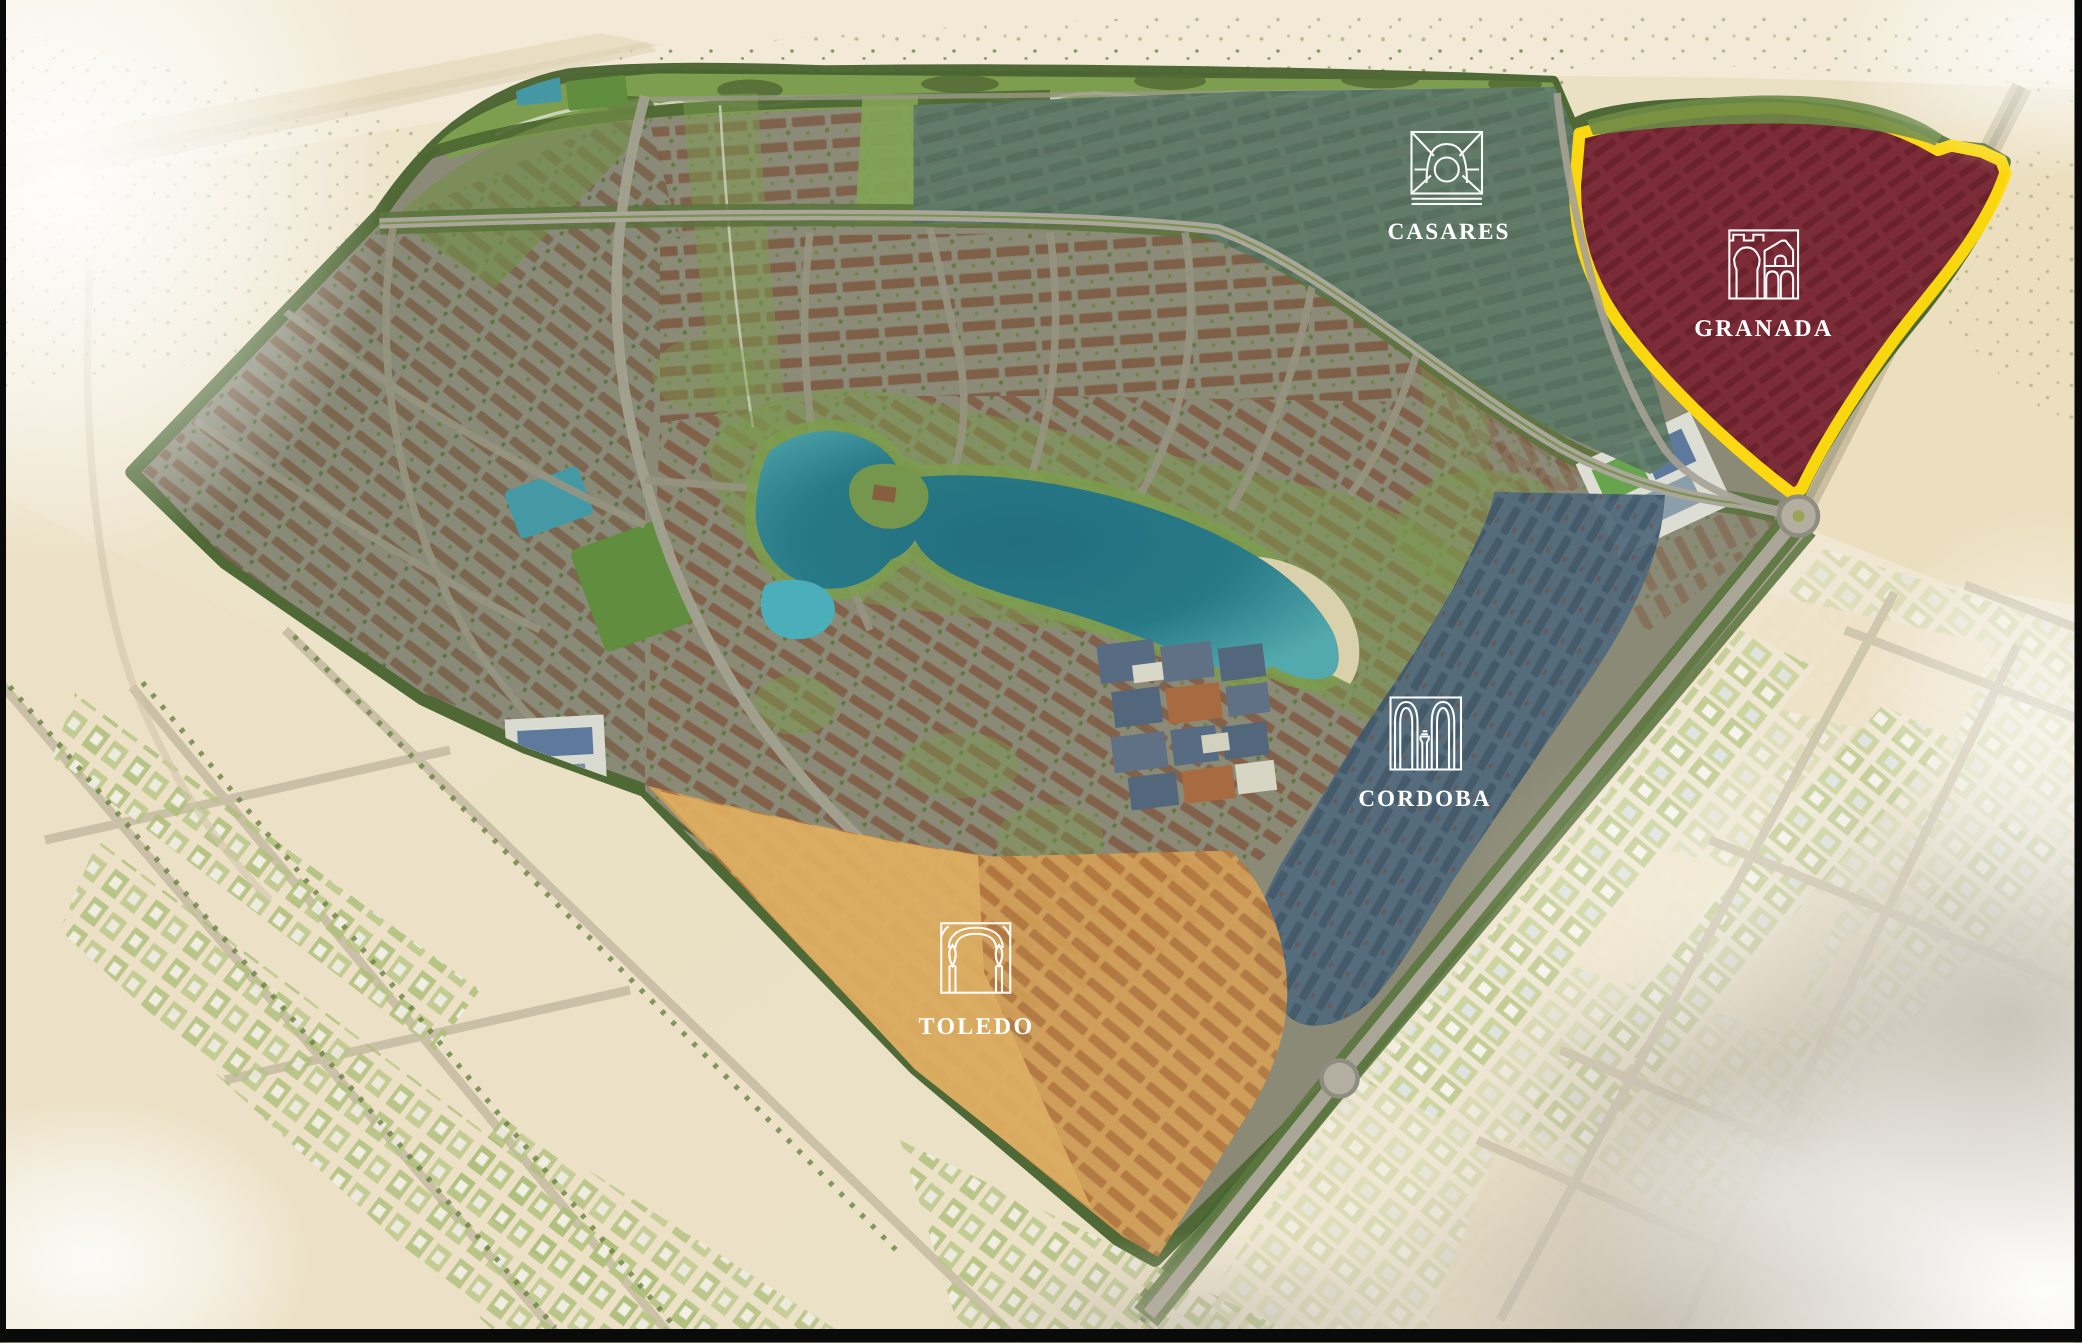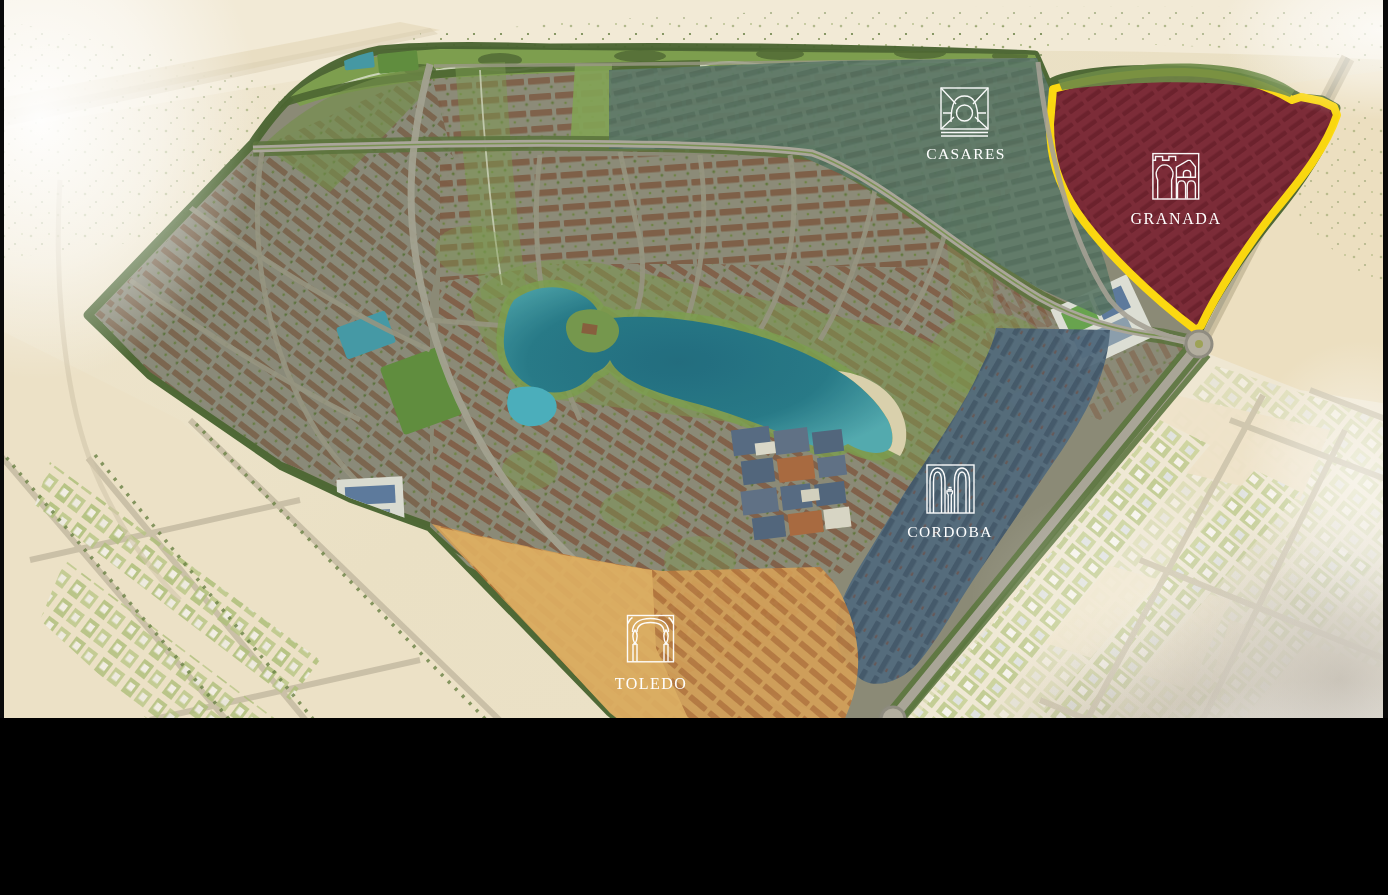--- a/index.html
+++ b/index.html
@@ -1,17 +1,17 @@
 <!DOCTYPE html>
 <html><head>
 <meta charset="utf-8">
 <style>
   html,body{margin:0;padding:0;background:#000;}
-  #stage{position:relative;width:1388px;height:718px;background:#fef9c3;overflow:hidden;
-    font-family:"Liberation Serif", serif;}
+  #stage{position:relative;width:1388px;height:895px;background:#fef9c3;overflow:hidden;
+    font-family:"Liberation Serif", serif;font-weight:bold;}
 </style>
 </head>
 <body>
 <div id="stage">
 <svg width="1388" height="895" viewBox="0 0 1388 895" xmlns="http://www.w3.org/2000/svg">
 <defs>
   <radialGradient id="lakeG" cx="45%" cy="45%" r="65%">
     <stop offset="0%" stop-color="#176a86"></stop>
     <stop offset="60%" stop-color="#1d7990"></stop>
     <stop offset="100%" stop-color="#4fb0bd"></stop>

